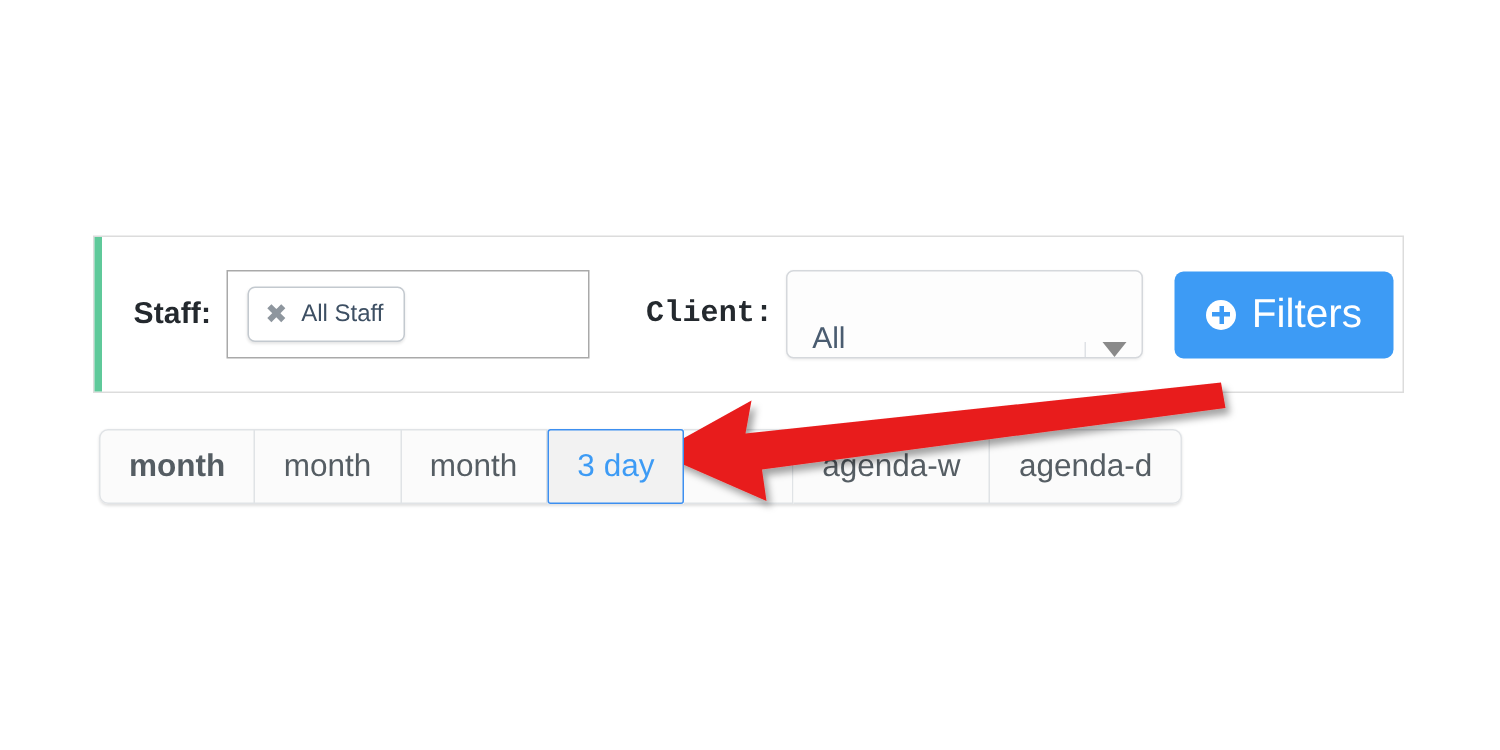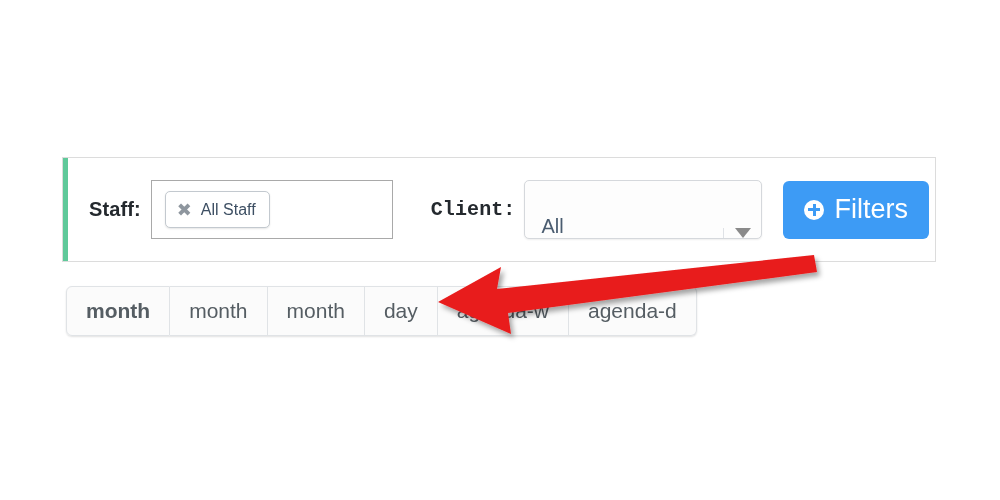--- a/index.html
+++ b/index.html
@@ -270,20 +270,23 @@
   <div class="btn-group">
     <div class="view-btn">
       <span>month</span>
     </div>
     <div class="view-btn">
       <span>month</span>
     </div>
     <div class="view-btn">
       <span>month</span>
     </div>
+    <div class="view-btn active">
+      <span>3 day</span>
+    </div>
     <div class="view-btn">
       <span>day</span>
     </div>
     <div class="view-btn">
       <span>agenda-w</span>
     </div>
     <div class="view-btn">
       <span>agenda-d</span>
     </div>
   </div>

